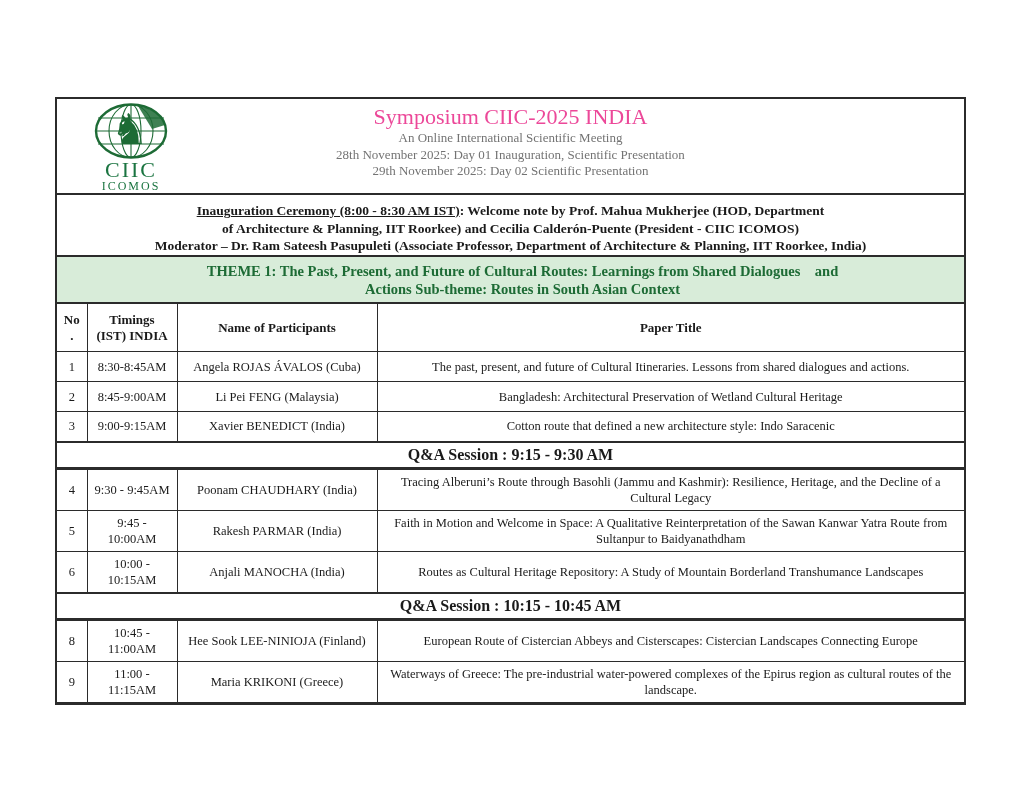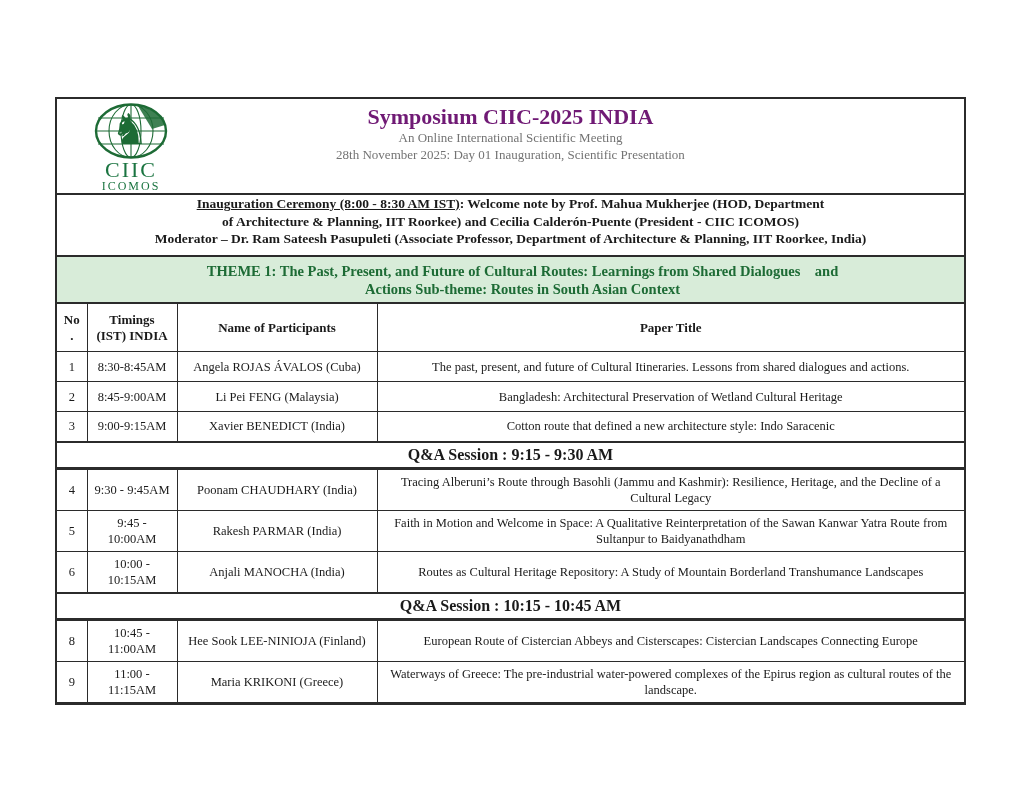--- a/index.html
+++ b/index.html
@@ -37,27 +37,28 @@
   .logo-globe svg { display: block; }
   .horse-glyph {
     position: absolute; left: 17px; top: 1px;
     font-family: "DejaVu Sans", sans-serif;
     font-size: 42px; line-height: 52px;
     color: #1d6b35;
   }
   .logo-ciic   { font-size: 22px; letter-spacing: 2px; line-height: 21px; font-family: "Liberation Serif", serif; }
   .logo-icomos { font-size: 12px; letter-spacing: 2px; line-height: 13px; }
 
-  .doc-title { font-size: 22px; font-weight: bold; color: #701a75; line-height: 26px; }
+  .doc-title { font-size: 22px; font-weight: normal; color: #ec4899; line-height: 26px; }
   .doc-sub1  { font-size: 15px; color: #1a7440; line-height: 19px; }
   .doc-sub2  { font-size: 13px; color: #737373; line-height: 16.5px; }
 
   
   .inauguration {
     height: 62px;
+    padding-top: 7px;
     border-bottom: 2px solid #2b2b2b;
     text-align: center;
     font-weight: bold;
     font-size: 13.5px;
     line-height: 17.5px;
   }
   .underlined { text-decoration: underline; }
 
   
   .theme-banner {
@@ -123,20 +124,21 @@
           <path d="M44 3 A35 26.5 0 0 1 71 22 L58 26 Z" fill="#1d6b35" opacity="0.85"></path>
         </svg>
         <span class="horse-glyph">♞</span>
       </div>
       <div class="logo-ciic">CIIC</div>
       <div class="logo-icomos">ICOMOS</div>
     </div>
     <div class="doc-title">Symposium CIIC-2025 INDIA</div>
     <div class="doc-sub2">An Online International Scientific Meeting</div>
     <div class="doc-sub2">28th November 2025: Day 01 Inauguration, Scientific Presentation</div>
+    <div class="doc-sub2">29th November 2025: Day 02 Scientific Presentation</div>
   </div>
 
   <div class="inauguration">
     <div><span class="underlined">Inauguration Ceremony (8:00 - 8:30 AM IST)</span><span>: Welcome note by Prof. Mahua Mukherjee (HOD, Department</span></div>
     <div>of Architecture &amp; Planning, IIT Roorkee) and Cecilia Calderón-Puente (President - CIIC ICOMOS)</div>
     <div>Moderator – Dr. Ram Sateesh Pasupuleti (Associate Professor, Department of Architecture &amp; Planning, IIT Roorkee, India)</div>
   </div>
 
   <div class="theme-banner">
     <div class="theme-line">THEME 1: The Past, Present, and Future of Cultural Routes: Learnings from Shared Dialogues    and</div>

